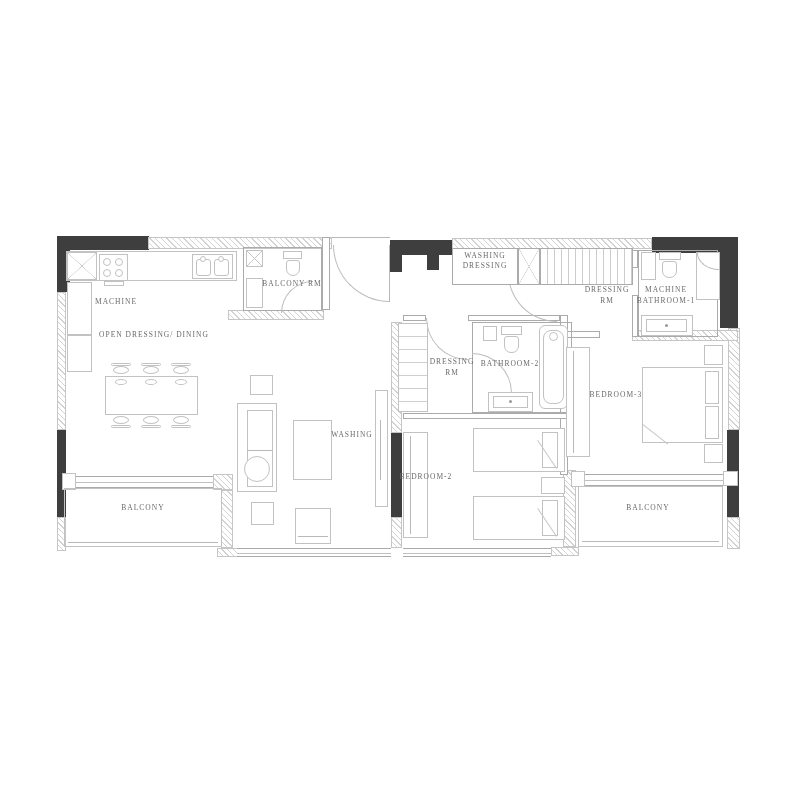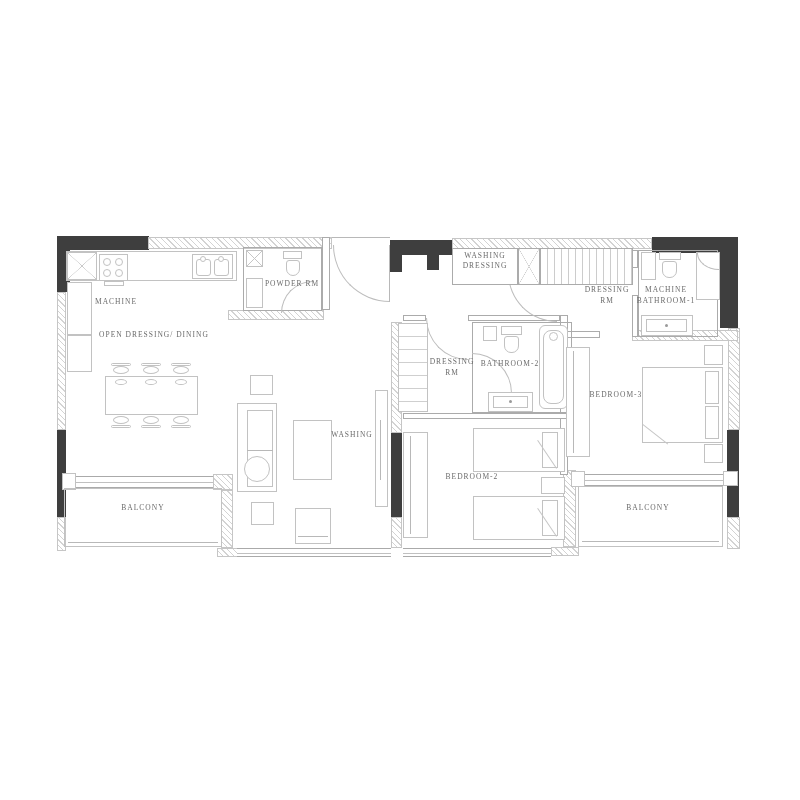--- a/index.html
+++ b/index.html
@@ -196,21 +196,21 @@
   <div class="f" style="left:704px;top:345px;width:19px;height:20px;"></div>
   <div class="f" style="left:704px;top:444px;width:19px;height:19px;"></div>
 
   <div class="lbl lbl-left" style="left:95px;top:296px;">
     <span>MACHINE</span>
   </div>
   <div class="lbl" style="left:154px;top:329px;">
     <span>OPEN DRESSING/ DINING</span>
   </div>
   <div class="lbl" style="left:292px;top:278px;">
-    <span>POWDER RM</span>
+    <span>BALCONY RM</span>
   </div>
   <div class="lbl" style="left:485px;top:251px;line-height:10px;">
     <span>WASHING</span>
     <span>DRESSING</span>
   </div>
   <div class="lbl" style="left:607px;top:284px;">
     <span>DRESSING</span>
     <span>RM</span>
   </div>
   <div class="lbl" style="left:666px;top:284px;">
@@ -223,21 +223,21 @@
   </div>
   <div class="lbl" style="left:510px;top:358px;">
     <span>BATHROOM-2</span>
   </div>
   <div class="lbl" style="left:352px;top:429px;">
     <span>WASHING</span>
   </div>
   <div class="lbl" style="left:616px;top:389px;">
     <span>BEDROOM-3</span>
   </div>
-  <div class="lbl" style="left:472px;top:471px;">
+  <div class="lbl" style="left:426px;top:471px;">
     <span>BEDROOM-2</span>
   </div>
   <div class="lbl" style="left:143px;top:502px;">
     <span>BALCONY</span>
   </div>
   <div class="lbl" style="left:648px;top:502px;">
     <span>BALCONY</span>
   </div>
 
 </div>

